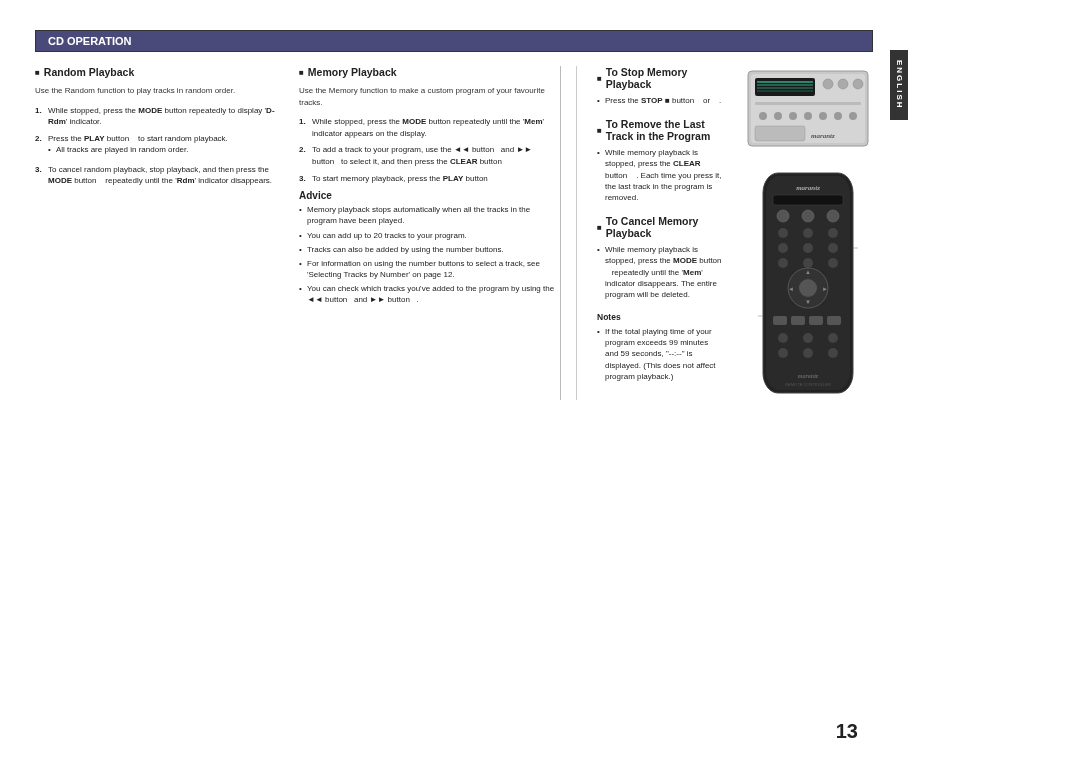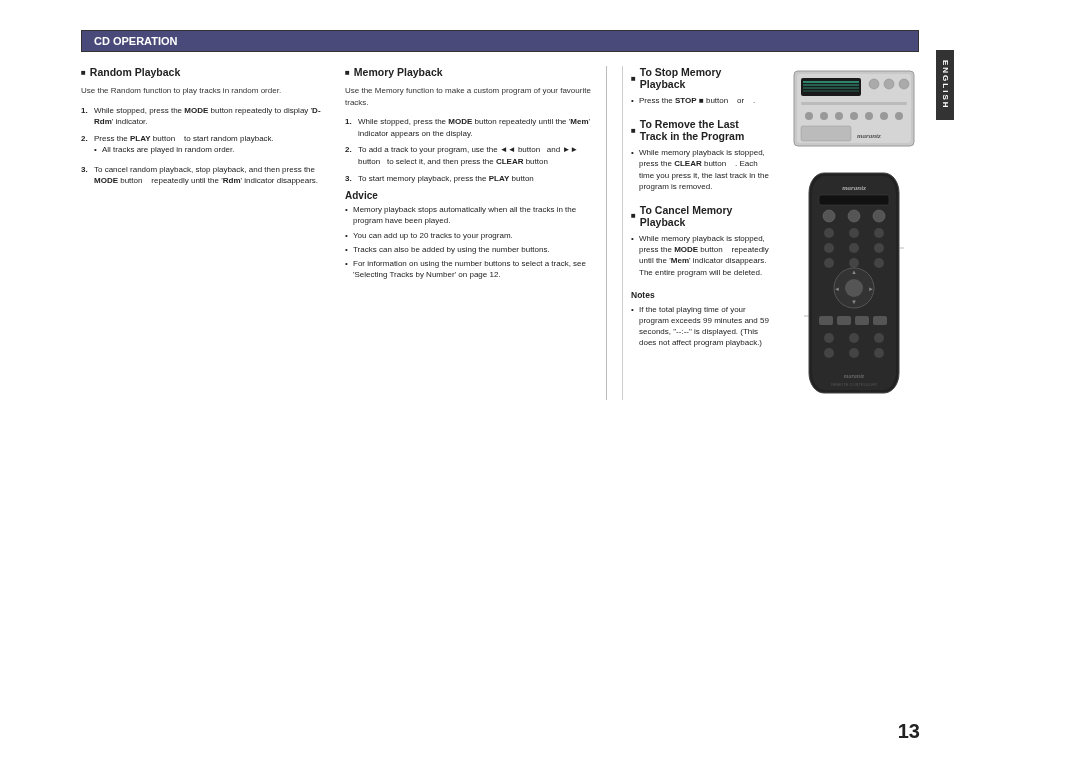--- a/index.html
+++ b/index.html
@@ -11,21 +11,20 @@
       font-size: 8.5px;
       color: #222;
       overflow: hidden;
       position: relative;
     }
     .page-container {
       width: 908px;
       height: 763px;
       padding: 30px 35px 30px 35px;
       position: relative;
-      margin-left: 46px;
     }
     
     .cd-operation-bar {
       background: #4a4a7a;
       color: #fff;
       font-size: 11px;
       font-weight: bold;
       padding: 4px 12px;
       display: inline-block;
       margin-bottom: 14px;
@@ -39,21 +38,21 @@
     }
     
     .left-area {
       width: 520px;
       display: flex;
       gap: 8px;
     }
     
     .right-area {
       flex: 1;
-      padding-left: 8px;
+      padding-left: 20px;
       border-left: 1px solid #ccc;
       margin-left: 10px;
     }
     .column {
       flex: 1;
     }
     .section-title {
       font-size: 10.5px;
       font-weight: bold;
       margin-bottom: 7px;
@@ -139,21 +138,21 @@
       writing-mode: vertical-rl;
       text-orientation: mixed;
       padding: 10px 4px;
       width: 18px;
     }
 
     
     .page-number {
       position: absolute;
       bottom: 20px;
-      right: 34px;
+      right: 50px;
       font-size: 20px;
       font-weight: bold;
       color: #222;
     }
 
     
     .content-divider {
       width: 1px;
       background: #bbb;
       margin: 0 5px;
@@ -235,20 +234,21 @@
           <span class="step-body">
             To start memory playback, press the <span class="bold-inline">PLAY</span> button
           </span>
         </div>
 
         <div class="advice-title">Advice</div>
         <div class="bullet">Memory playback stops automatically when all the tracks in the program have been played.</div>
         <div class="bullet">You can add up to 20 tracks to your program.</div>
         <div class="bullet">Tracks can also be added by using the number buttons.</div>
         <div class="bullet">For information on using the number buttons to select a track, see 'Selecting Tracks by Number' on page 12.</div>
+        <div class="bullet">You can check which tracks you've added to the program by using the ◄◄ button &nbsp; and ►► button &nbsp; .</div>
       </div>
 
     </div>
 
     <div class="content-divider"></div>
 
     <div class="right-area">
       <div style="display:flex; gap:10px;">
 
         <div style="flex:1;">

